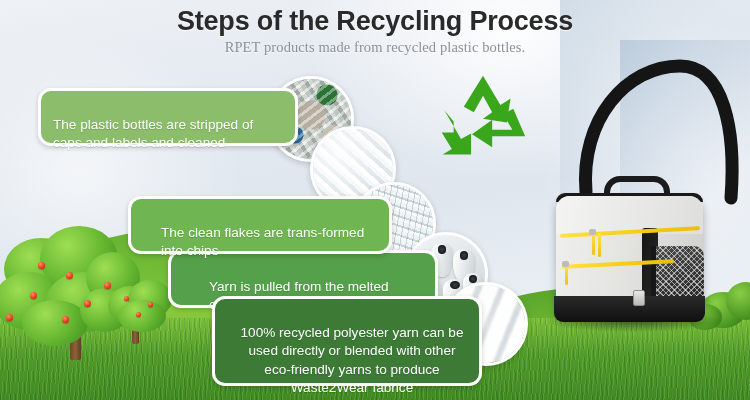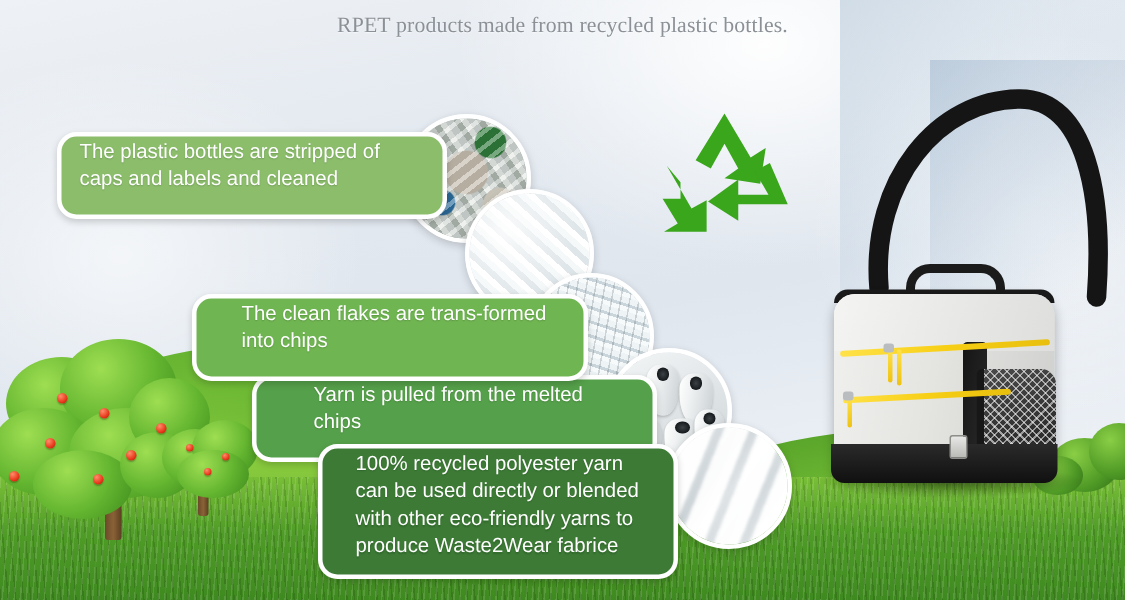--- a/index.html
+++ b/index.html
@@ -98,21 +98,21 @@
   .tex-fabric:after{content:"";position:absolute;inset:-20%;
       background:repeating-linear-gradient(118deg,rgba(255,255,255,.95) 0 7px,rgba(195,203,208,.55) 7px 13px,rgba(255,255,255,.9) 13px 22px);
       filter:blur(1.1px);transform:rotate(-6deg);}
 
   
   .recycle{position:absolute;left:437px;top:72px;width:92px;height:88px;z-index:5;}
 
   
   .callout{position:absolute;border:3px solid #fff;border-radius:13px;z-index:4;
     box-shadow:0 2px 5px rgba(0,0,0,.18);color:#fff;font-size:13.6px;line-height:1.35;
-    padding:1px 12px;box-sizing:border-box;text-shadow:0 1px 1px rgba(0,0,0,.16);}
+    padding:25px 12px;box-sizing:border-box;text-shadow:0 1px 1px rgba(0,0,0,.16);}
 
   
   .bag{position:absolute;z-index:5;}
   .strap{position:absolute;background:#151515;border-radius:4px;}
   .bag-body{position:absolute;left:556px;top:196px;width:147px;height:122px;
     background:linear-gradient(100deg,#f0f0ee 0%,#e4e4e1 45%,#cfd0cd 100%);
     border-radius:14px 14px 6px 6px;box-shadow:0 3px 8px rgba(0,0,0,.28);}
   .bag-lid{position:absolute;left:556px;top:196px;width:147px;height:38px;
     background:linear-gradient(105deg,#f4f4f2,#dedfdc);border-radius:14px 14px 0 0;}
   .bag-top-edge{position:absolute;left:556px;top:193px;width:147px;height:9px;
@@ -143,20 +143,21 @@
 
 <div id="infographic">
 
   <div class="sky-glow glow-a"></div>
   <div class="sky-glow glow-b"></div>
   <div class="sky-glow glow-c"></div>
   <div class="haze"></div>
   <div class="haze2"></div>
 
   <div class="header">
+    <div class="title">Steps of the Recycling Process</div>
     <div class="subtitle">RPET products made from recycled plastic bottles.</div>
   </div>
 
   <div class="hill"></div>
   <div class="hill2"></div>
   <div class="path"></div>
   <div class="grass-rise"></div>
   <div class="grass-bottom"></div>
 
   <div class="tree">
@@ -225,21 +226,21 @@
 
   <div class="callout" style="left:38px;top:88px;width:260px;height:58px;background:#8bbd6b;">
     <span>The plastic bottles are stripped of caps and labels and cleaned</span>
   </div>
   <div class="callout" style="left:168px;top:250px;width:270px;height:58px;background:#55a04a;padding-left:38px;">
     <span>Yarn is pulled from the melted chips</span>
   </div>
   <div class="callout" style="left:128px;top:196px;width:264px;height:58px;background:#6fb551;padding-left:30px;">
     <span>The clean flakes are trans-formed into chips</span>
   </div>
-  <div class="callout" style="left:212px;top:296px;width:240px;height:90px;background:#3c7a35;padding-left:22px;">
+  <div class="callout" style="left:212px;top:296px;width:270px;height:90px;background:#3c7a35;padding-left:22px;text-align:center;">
     <span>100% recycled polyester yarn can be used directly or blended with other eco-friendly yarns to produce Waste2Wear fabrice</span>
   </div>
 
   <div class="bag">
     <div class="shadow-oval"></div>
 
     <div class="strap" style="left:565px;top:62px;width:13px;height:0;border-top:0;"></div>
     <svg style="position:absolute;left:548px;top:50px;" width="200" height="190" aria-hidden="true">
       <path d="M38 142 C 32 70, 78 16, 132 16 C 176 16, 188 80, 183 148" stroke="#151515" stroke-width="13" fill="none" stroke-linecap="round"></path>
     </svg>

